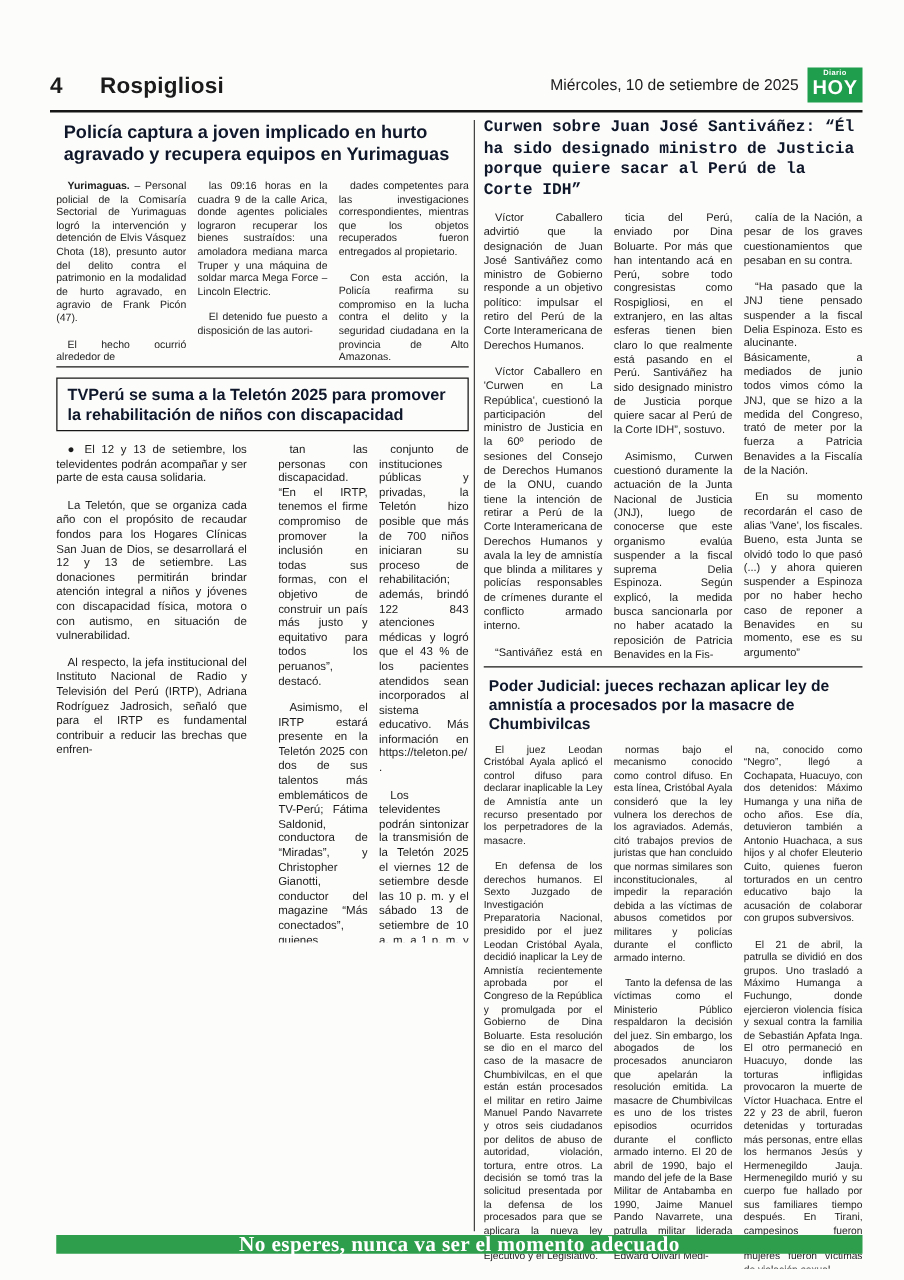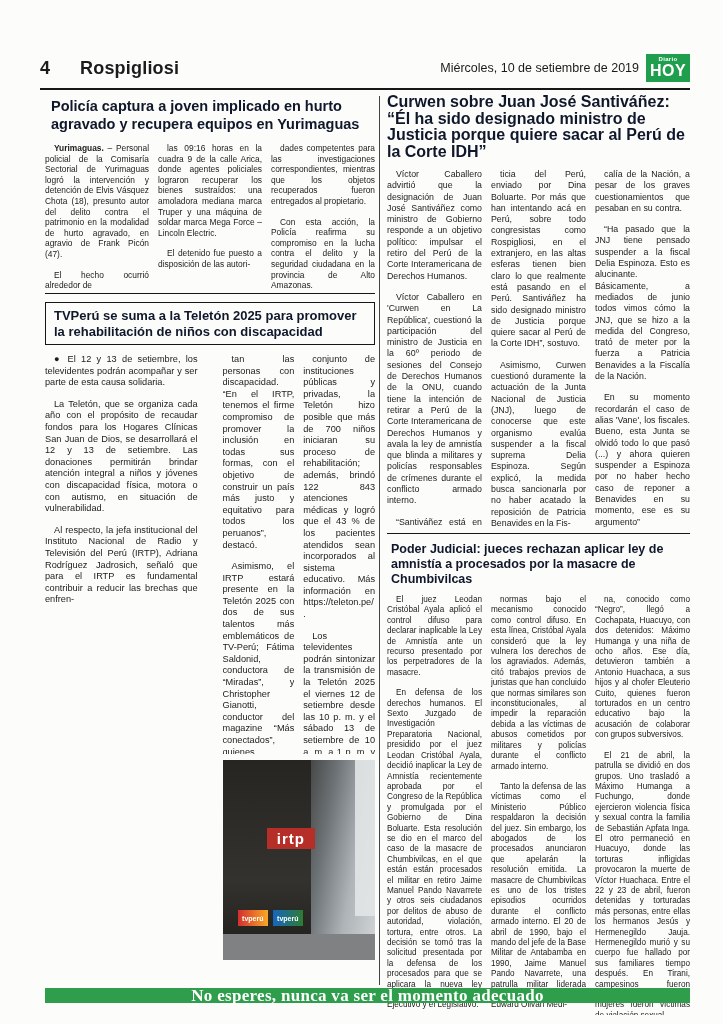--- a/index.html
+++ b/index.html
@@ -17,38 +17,38 @@
   .logo .ltop{font-size:6px;font-weight:bold;line-height:7px;letter-spacing:.3px;}
   .logo .lmain{font-size:16px;font-weight:800;line-height:16px;letter-spacing:.5px;}
   .hdr-rule{position:absolute;left:40px;right:33px;top:88px;height:2px;background:#161616;}
   .vdiv{position:absolute;left:379px;top:96px;width:1px;height:889px;background:#444;}
 
   .half-l{position:absolute;left:45px;top:96px;width:330px;}
   .half-r{position:absolute;left:387px;top:92px;width:303px;}
 
   .headline{font-weight:bold;text-align:left;color:#0f172a;}
   .h-police{font-size:14.5px;line-height:17.5px;margin:2px 6px 10px;}
-  .h-curwen{font-size:16px;line-height:16.5px;margin:2px 0 9px;}
+  .h-curwen{font-size:13px;line-height:16.5px;margin:2px 0 9px;font-family:Liberation Mono, monospace;}
   .h-judicial{font-size:12.5px;line-height:15px;margin:8px 4px 8px;}
   .boxed{border:1.3px solid #161616;padding:5px 8px;font-size:13px;line-height:15.5px;margin:8px 0 9px;}
 
   .cols{display:flex;gap:9px;}
   .col{flex:1;text-align:justify;overflow:hidden;}
   .col p{margin:0 0 10px;text-indent:9px;}
   .c-police{font-size:8.4px;line-height:10.6px;height:146px;}
   .c-curwen{font-size:8.8px;line-height:11.3px;height:360px;}
   .c-judicial{font-size:8.2px;line-height:10.4px;height:420px;}
   .c-teleton{font-size:9.2px;line-height:11.6px;}
   .rule{border:none;border-top:1.4px solid #161616;margin:4px 0 0;}
   .lead{font-weight:bold;}
   .wrapany{overflow-wrap:anywhere;}
 
   .tel-body{display:flex;gap:25px;height:606px;}
   .tel-c1{width:104px;overflow:hidden;}
-  .tel-right{flex:1;display:flex;flex-direction:column;justify-content:center;}
+  .tel-right{flex:1;display:flex;flex-direction:row;justify-content:center;}
   .tel-cols{display:flex;gap:9px;height:400px;}
   .tel-cols .col{overflow:hidden;}
 
   .photo{position:relative;flex:1;margin-top:6px;overflow:hidden;
     background:linear-gradient(100deg,#46494b 0%,#2f2e2c 38%,#6e7477 62%,#aeb4b7 80%,#d3d7d9 100%);}
   .bldg{position:absolute;left:0;top:0;width:58%;height:100%;
     background:linear-gradient(180deg,#262522 0%,#34322e 60%,#1e1d1b 100%);}
   .bldg-white{position:absolute;right:0;top:0;width:13%;height:78%;background:#e2e5e6;opacity:.9;}
   .pavement{position:absolute;left:0;bottom:0;width:100%;height:13%;background:#7f8182;}
   .sign-irtp{position:absolute;left:29%;top:34%;background:#b52f28;color:#fff;
@@ -65,21 +65,21 @@
 </style>
 </head>
 <body>
 
 <div>
 
   <div class="hdr">
     <span class="pagenum">4</span>
     <span class="section">Rospigliosi</span>
     <div class="hdr-right">
-      <span class="date">Miércoles, 10 de setiembre de 2019</span>
+      <span class="date">Miércoles, 10 de setiembre de 2025</span>
       <div class="logo">
         <div class="ltop">Diario</div>
         <div class="lmain">HOY</div>
       </div>
     </div>
   </div>
   <div class="hdr-rule"></div>
   <div class="vdiv"></div>
 
   <div class="half-l">

